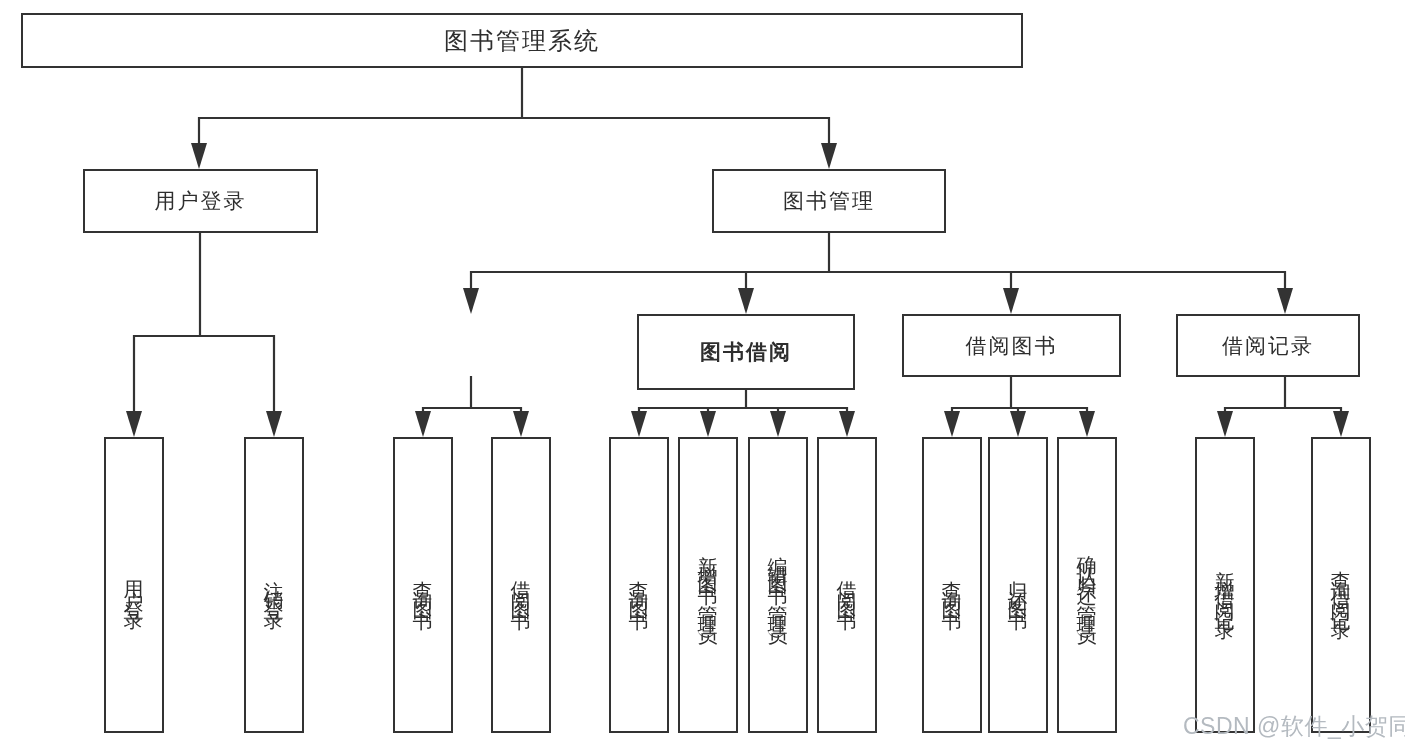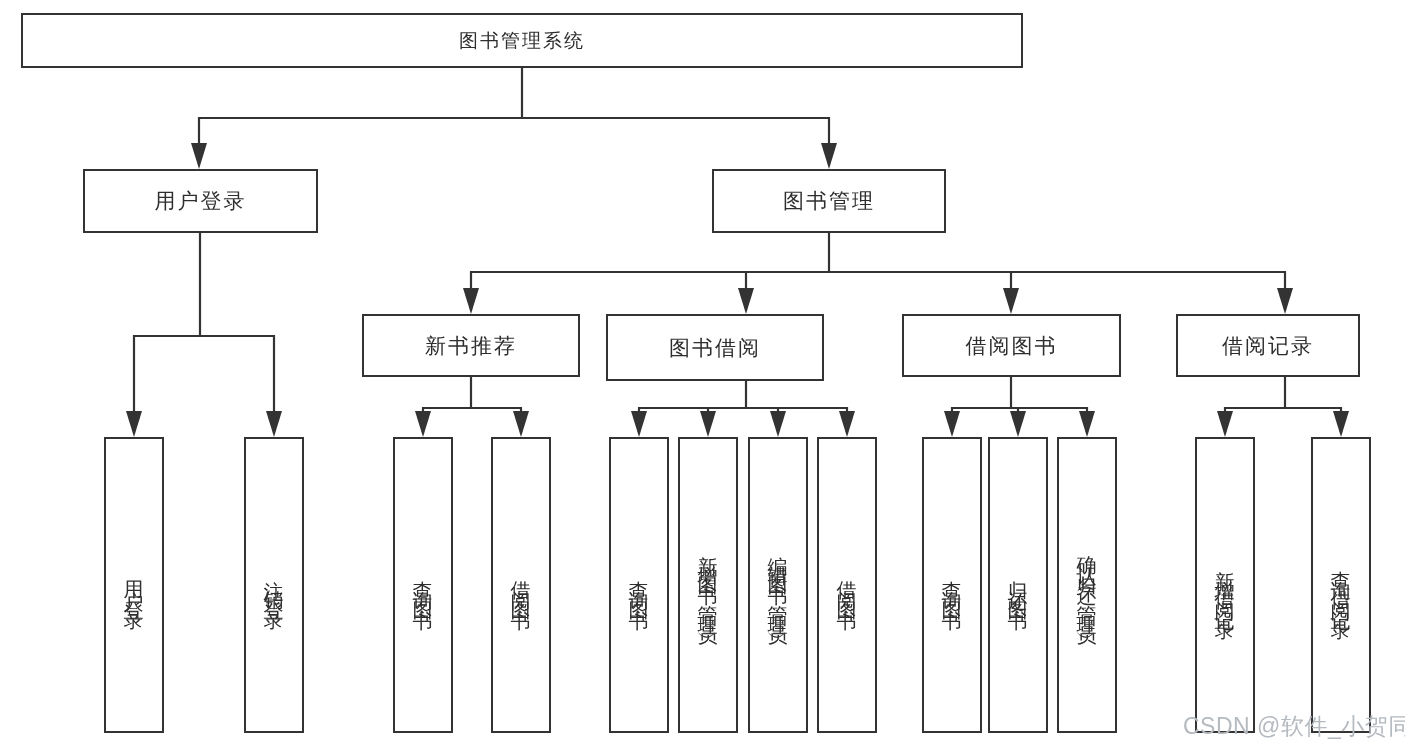--- a/index.html
+++ b/index.html
@@ -20,21 +20,21 @@
   .connector-layer path{stroke:var(--color-line);stroke-width:2.2;fill:none;stroke-linecap:square;}
   .connector-layer .arrowhead{fill:var(--color-line);stroke:none;}
   .node{
     position:absolute;background:#ffffff;
     border:2px solid var(--color-line);
     box-sizing:border-box;
     display:flex;align-items:center;justify-content:center;
     color:var(--color-text);
   }
   .h-node{font-size:21px;letter-spacing:2px;white-space:nowrap;}
-  .root-node{font-size:19px;}
+  .root-node{font-size:24px;}
   .v-node{width:60px;}
   .v-node span{
     writing-mode:vertical-rl;
     text-orientation:mixed;
     font-size:20px;
     letter-spacing:10px;
     line-height:1;
     color:var(--color-text);
   }
   .watermark{
@@ -89,22 +89,21 @@
       <use href="#arr" x="1225" y="437"></use>
       <use href="#arr" x="1341" y="437"></use>
     </g>
   </svg>
 
   <div class="node h-node root-node" style="left:21px;top:13px;width:1002px;height:55px;">图书管理系统</div>
 
   <div class="node h-node" style="left:83px;top:169px;width:235px;height:64px;">用户登录</div>
   <div class="node h-node" style="left:712px;top:169px;width:234px;height:64px;font-family:Liberation Serif, serif;">图书管理</div>
 
-  <div class="node h-node" style="left:362px;top:314px;width:218px;height:63px;">新书推荐</div>
-  <div class="node h-node" style="left:606px;top:314px;width:218px;height:67px;">图书借阅</div>
+  <div class="node h-node" style="left:637px;top:314px;width:218px;height:76px;font-weight:bold;">图书借阅</div>
   <div class="node h-node" style="left:902px;top:314px;width:219px;height:63px;">借阅图书</div>
   <div class="node h-node" style="left:1176px;top:314px;width:184px;height:63px;">借阅记录</div>
 
   <div class="node v-node" style="left:104px;top:437px;height:296px;">
     <span>用户登录</span>
   </div>
   <div class="node v-node" style="left:244px;top:437px;height:296px;">
     <span>注销登录</span>
   </div>
 

